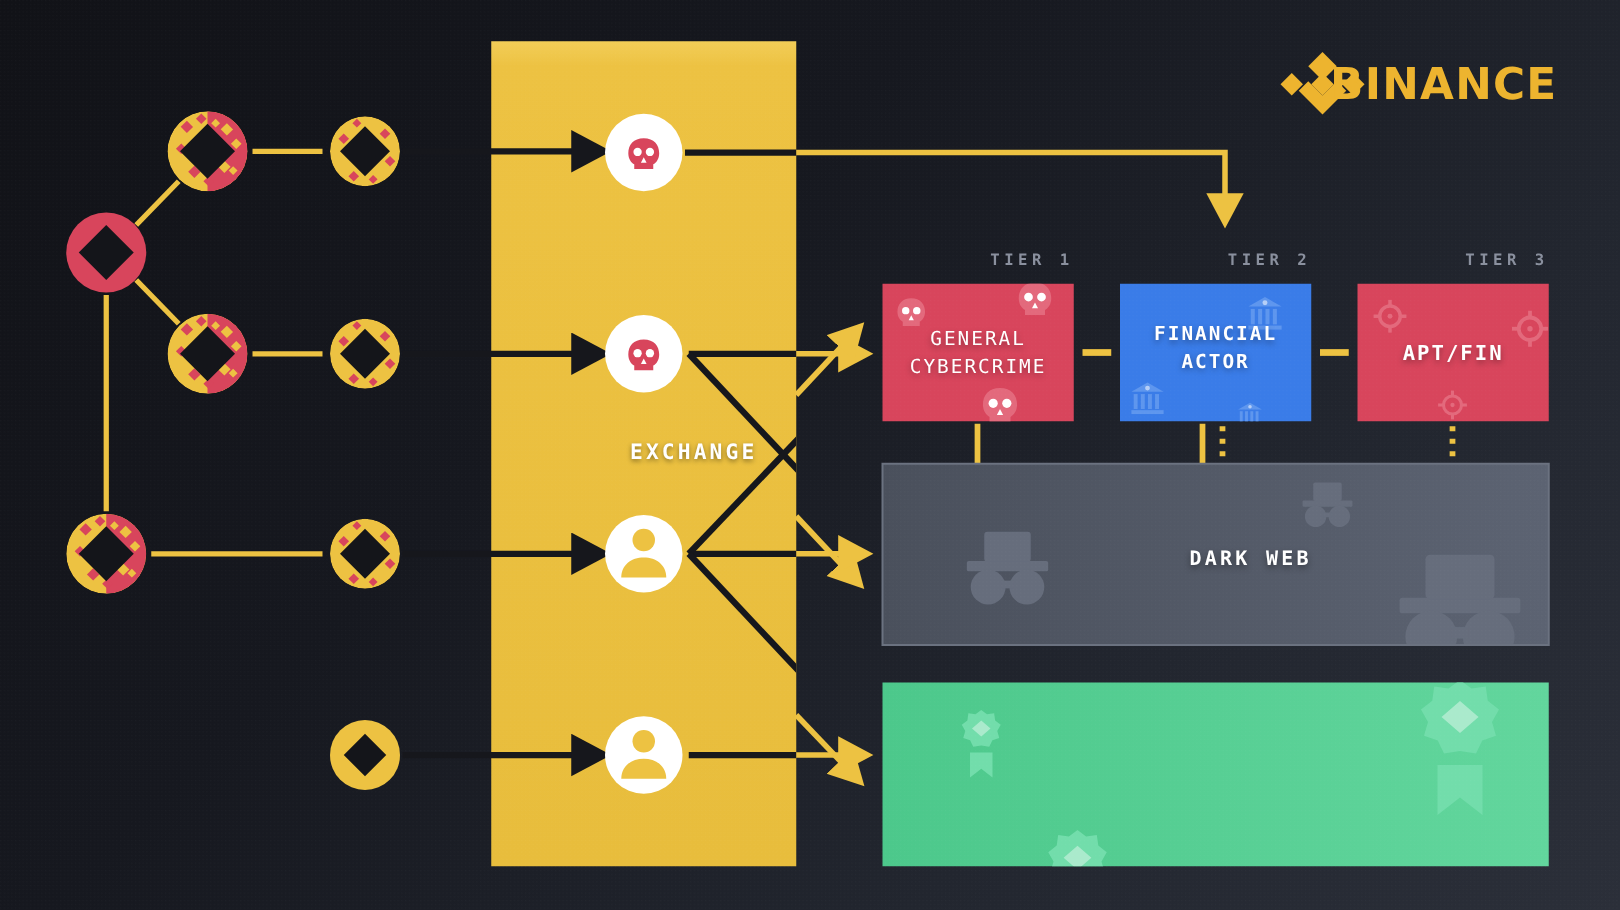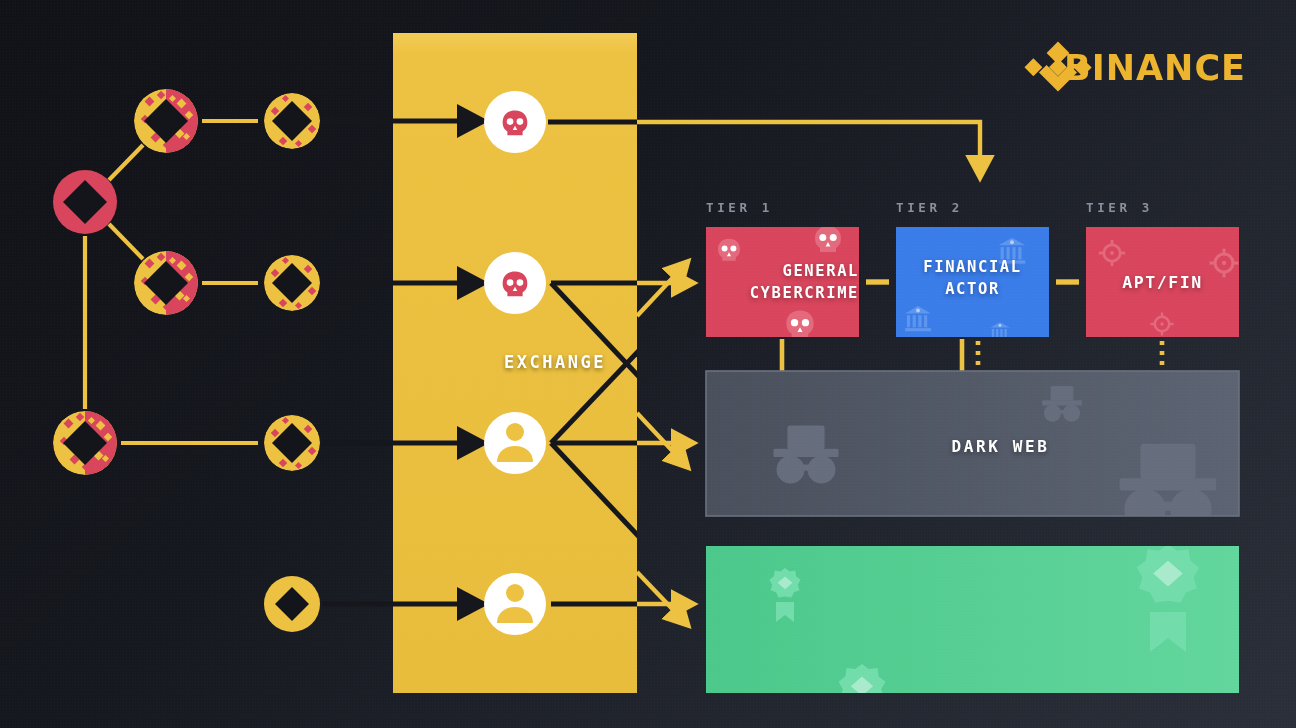--- a/index.html
+++ b/index.html
@@ -5,21 +5,21 @@
   html,body{margin:0;padding:0;background:#14151a;}
   body{width:1296px;height:728px;overflow:hidden;
        font-family:"DejaVu Sans Mono","Liberation Mono",monospace;}
   #stage{position:relative;width:1296px;height:728px;
          background:linear-gradient(135deg,#111217 0%,#16181f 38%,#22262f 72%,#2b2f39 100%);
          overflow:hidden;}
   #svg-layer{position:absolute;inset:0;width:1296px;height:728px;}
   .lbl{position:absolute;color:#fff;font-weight:bold;letter-spacing:2.5px;
        text-shadow:0 2px 4px rgba(0,0,0,.45);white-space:nowrap;margin-left:41px;}
   .tier-cap{position:absolute;color:#8a909e;font-size:12.5px;font-weight:bold;
-            letter-spacing:3.6px;white-space:nowrap;text-align:left;}
+            letter-spacing:3.6px;white-space:nowrap;text-align:right;}
   .brand{position:absolute;right:50px;top:48px;display:flex;align-items:center;gap:13px;text-align:right;}
   .brand-txt{color:#edb42f;font-family:"DejaVu Sans","Liberation Sans",sans-serif;
              font-size:35px;font-weight:bold;letter-spacing:1px;}
   .panel-title{position:absolute;width:100%;text-align:center;color:#fff;
                font-weight:bold;text-shadow:0 2px 5px rgba(0,0,0,.4);}
 </style>
 </head>
 <body>
 
 <div id="stage">
@@ -393,22 +393,22 @@
     </g>
   </svg>
 
   <div class="lbl" style="left:463px;top:352px;font-size:17px;">EXCHANGE</div>
 
   <div class="tier-cap" style="left:706px;top:200px;width:153px;">TIER 1</div>
   <div class="tier-cap" style="left:896px;top:200px;width:153px;">TIER 2</div>
   <div class="tier-cap" style="left:1086px;top:200px;width:153px;">TIER 3</div>
 
   <div style="position:absolute;left:706px;top:227px;width:153px;height:110px;
-              display:flex;flex-direction:column;align-items:flex-end;justify-content:center;
-              color:#fff;font-weight:bold;font-size:15.5px;letter-spacing:1.6px;line-height:1.42;
+              display:flex;flex-direction:column;align-items:center;justify-content:center;
+              color:#fff;font-weight:normal;font-size:15.5px;letter-spacing:1.6px;line-height:1.42;
               text-shadow:0 2px 5px rgba(0,0,0,.35);">
     <span>GENERAL</span>
     <span>CYBERCRIME</span>
   </div>
 
   <div style="position:absolute;left:896px;top:227px;width:153px;height:102px;
               display:flex;flex-direction:column;align-items:center;justify-content:center;
               color:#fff;font-weight:bold;font-size:15.5px;letter-spacing:1.6px;line-height:1.42;
               text-shadow:0 2px 5px rgba(0,0,0,.35);">
     <span>FINANCIAL</span>

